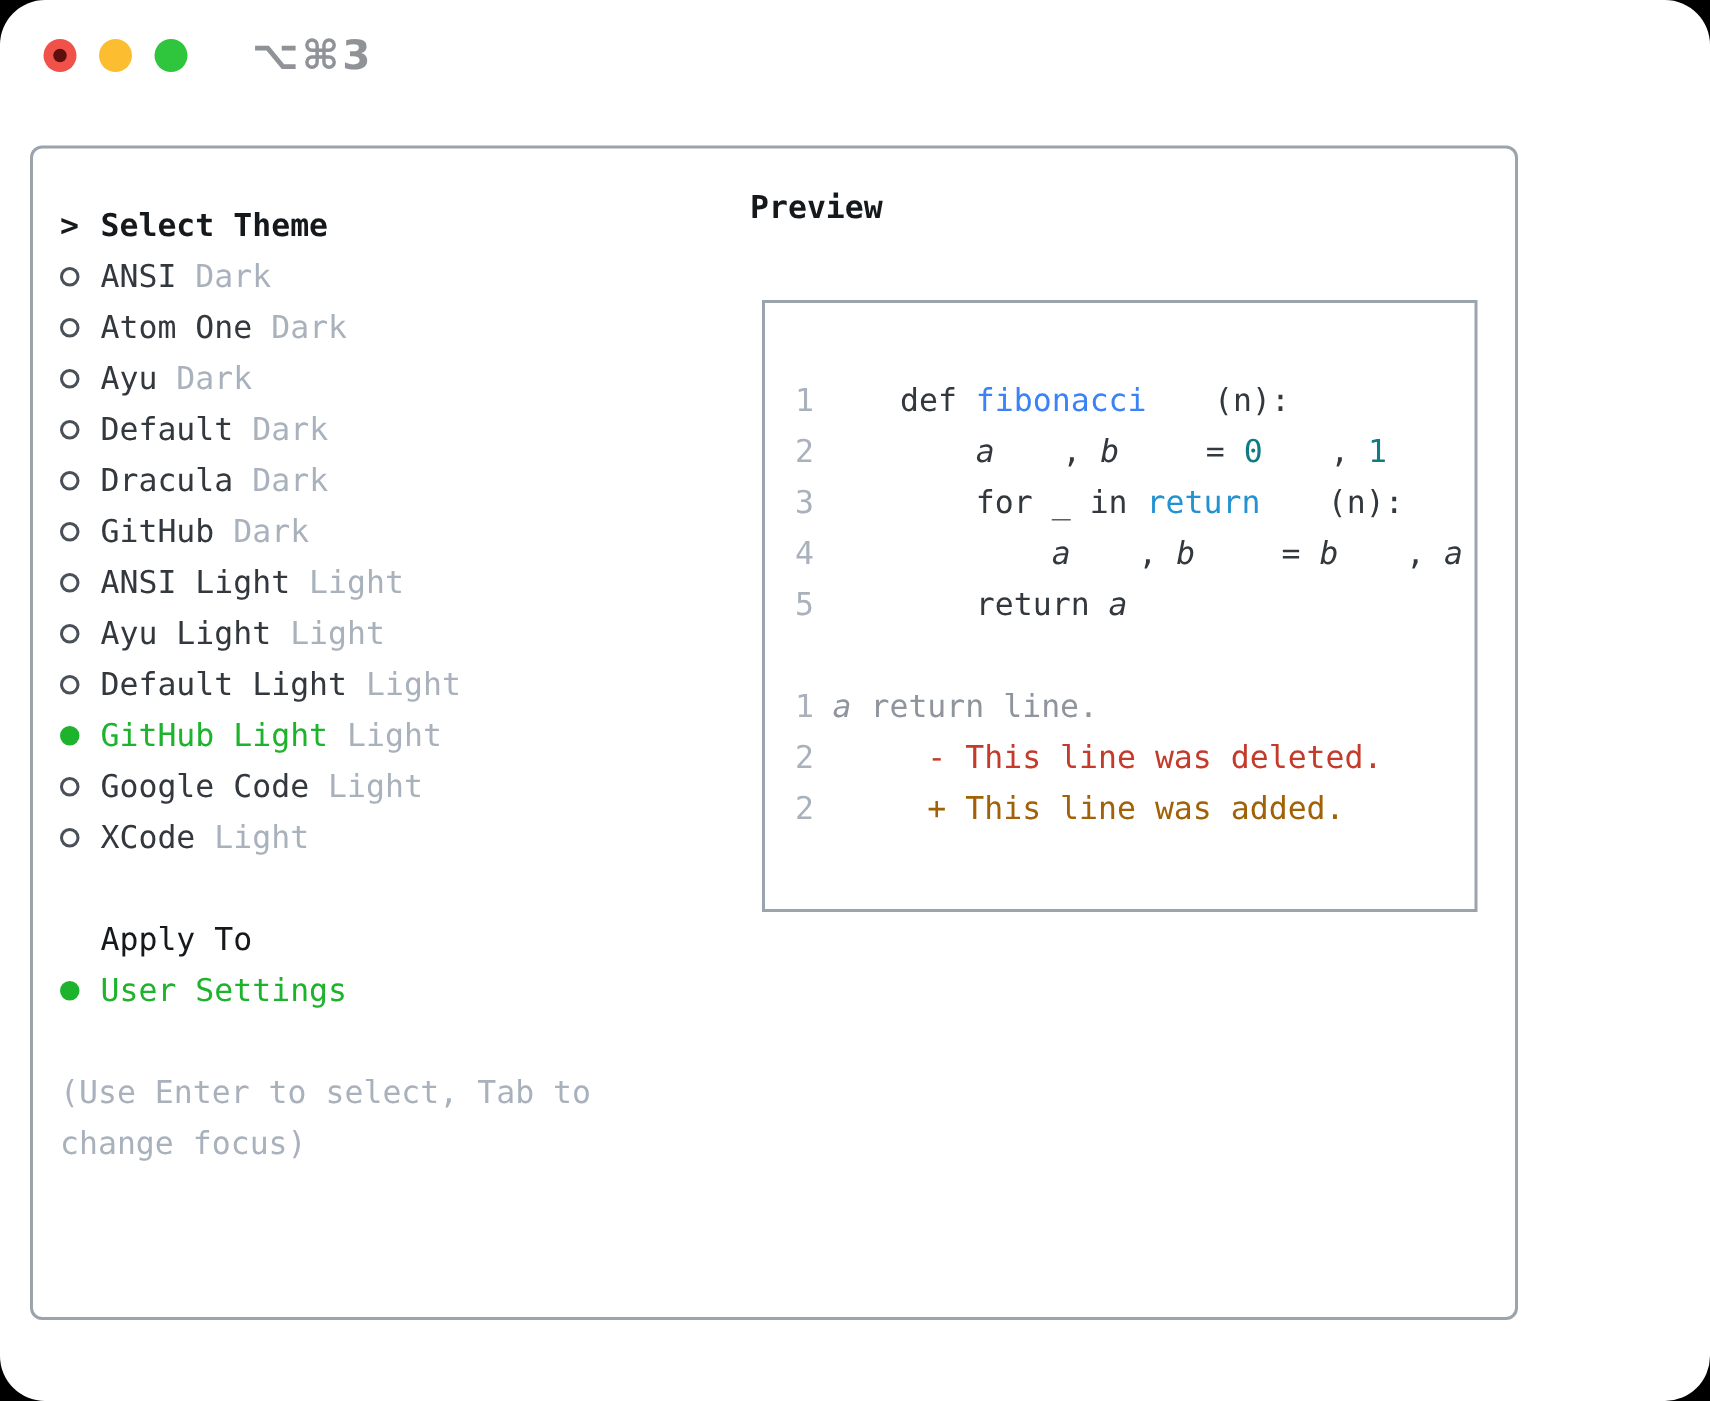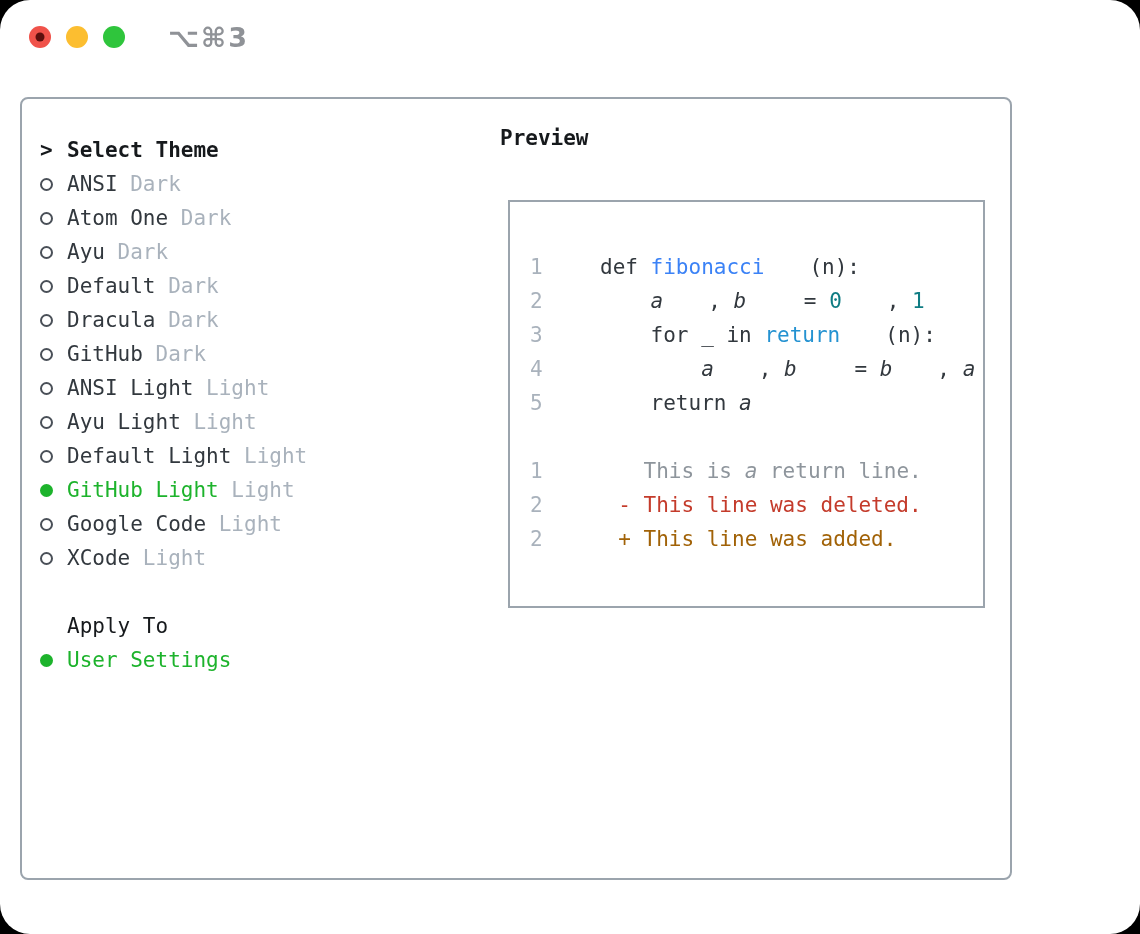--- a/index.html
+++ b/index.html
@@ -112,37 +112,41 @@
           </div>
         <div class="blank"></div>
         <div class="line">
           <span class="marker-cell"></span>
           <span class="subhdr">Apply To</span>
         </div>
         <div id="apply-list">
             <div class="line"><span class="marker-cell"><span class="radio sel"></span></span><span class="opt-label sel">User Settings</span></div>
           </div>
         <div class="blank"></div>
+        <div id="help-lines">
+            <div class="line help">(Use Enter to select, Tab to</div>
+            <div class="line help">change focus)</div>
+          </div>
       </div>
 
       <div class="preview-title line">
         <span class="hdr">Preview</span>
       </div>
 
       <div class="preview-box">
         <div id="code-lines">
             <div class="code-line"><span class="gutter">1</span><span class="tok-plain">def </span><span class="tok-func">fibonacci</span><span class="tok-plain">(n):</span></div>
             <div class="code-line"><span class="gutter">2</span><span class="tok-plain">    </span><span class="tok-var">a</span><span class="tok-plain">, </span><span class="tok-var">b</span><span class="tok-plain"> = </span><span class="tok-num">0</span><span class="tok-plain">, </span><span class="tok-num">1</span></div>
             <div class="code-line"><span class="gutter">3</span><span class="tok-plain">    for _ in </span><span class="tok-builtin">return</span><span class="tok-plain">(n):</span></div>
             <div class="code-line"><span class="gutter">4</span><span class="tok-plain">        </span><span class="tok-var">a</span><span class="tok-plain">, </span><span class="tok-var">b</span><span class="tok-plain"> = </span><span class="tok-var">b</span><span class="tok-plain">, </span><span class="tok-var">a</span><span class="tok-plain"> + </span><span class="tok-var">b</span></div>
             <div class="code-line"><span class="gutter">5</span><span class="tok-plain">    return </span><span class="tok-var">a</span></div>
           </div>
         <div class="blank"></div>
         <div id="diff-lines">
-            <div class="code-line"><span class="gutter">1</span><span class="tok-context">       This is </span><span class="tok-context-var">a</span><span class="tok-context"> return line.</span></div>
+            <div class="code-line"><span class="gutter">1</span><span class="tok-context-var">a</span><span class="tok-context"> return line.</span></div>
             <div class="code-line"><span class="gutter">2</span><span class="tok-deleted">     - This line was deleted.</span></div>
             <div class="code-line"><span class="gutter">2</span><span class="tok-added">     + This line was added.</span></div>
           </div>
       </div>
 
     </div>
   </div>
 </div>
 
 </body></html>

